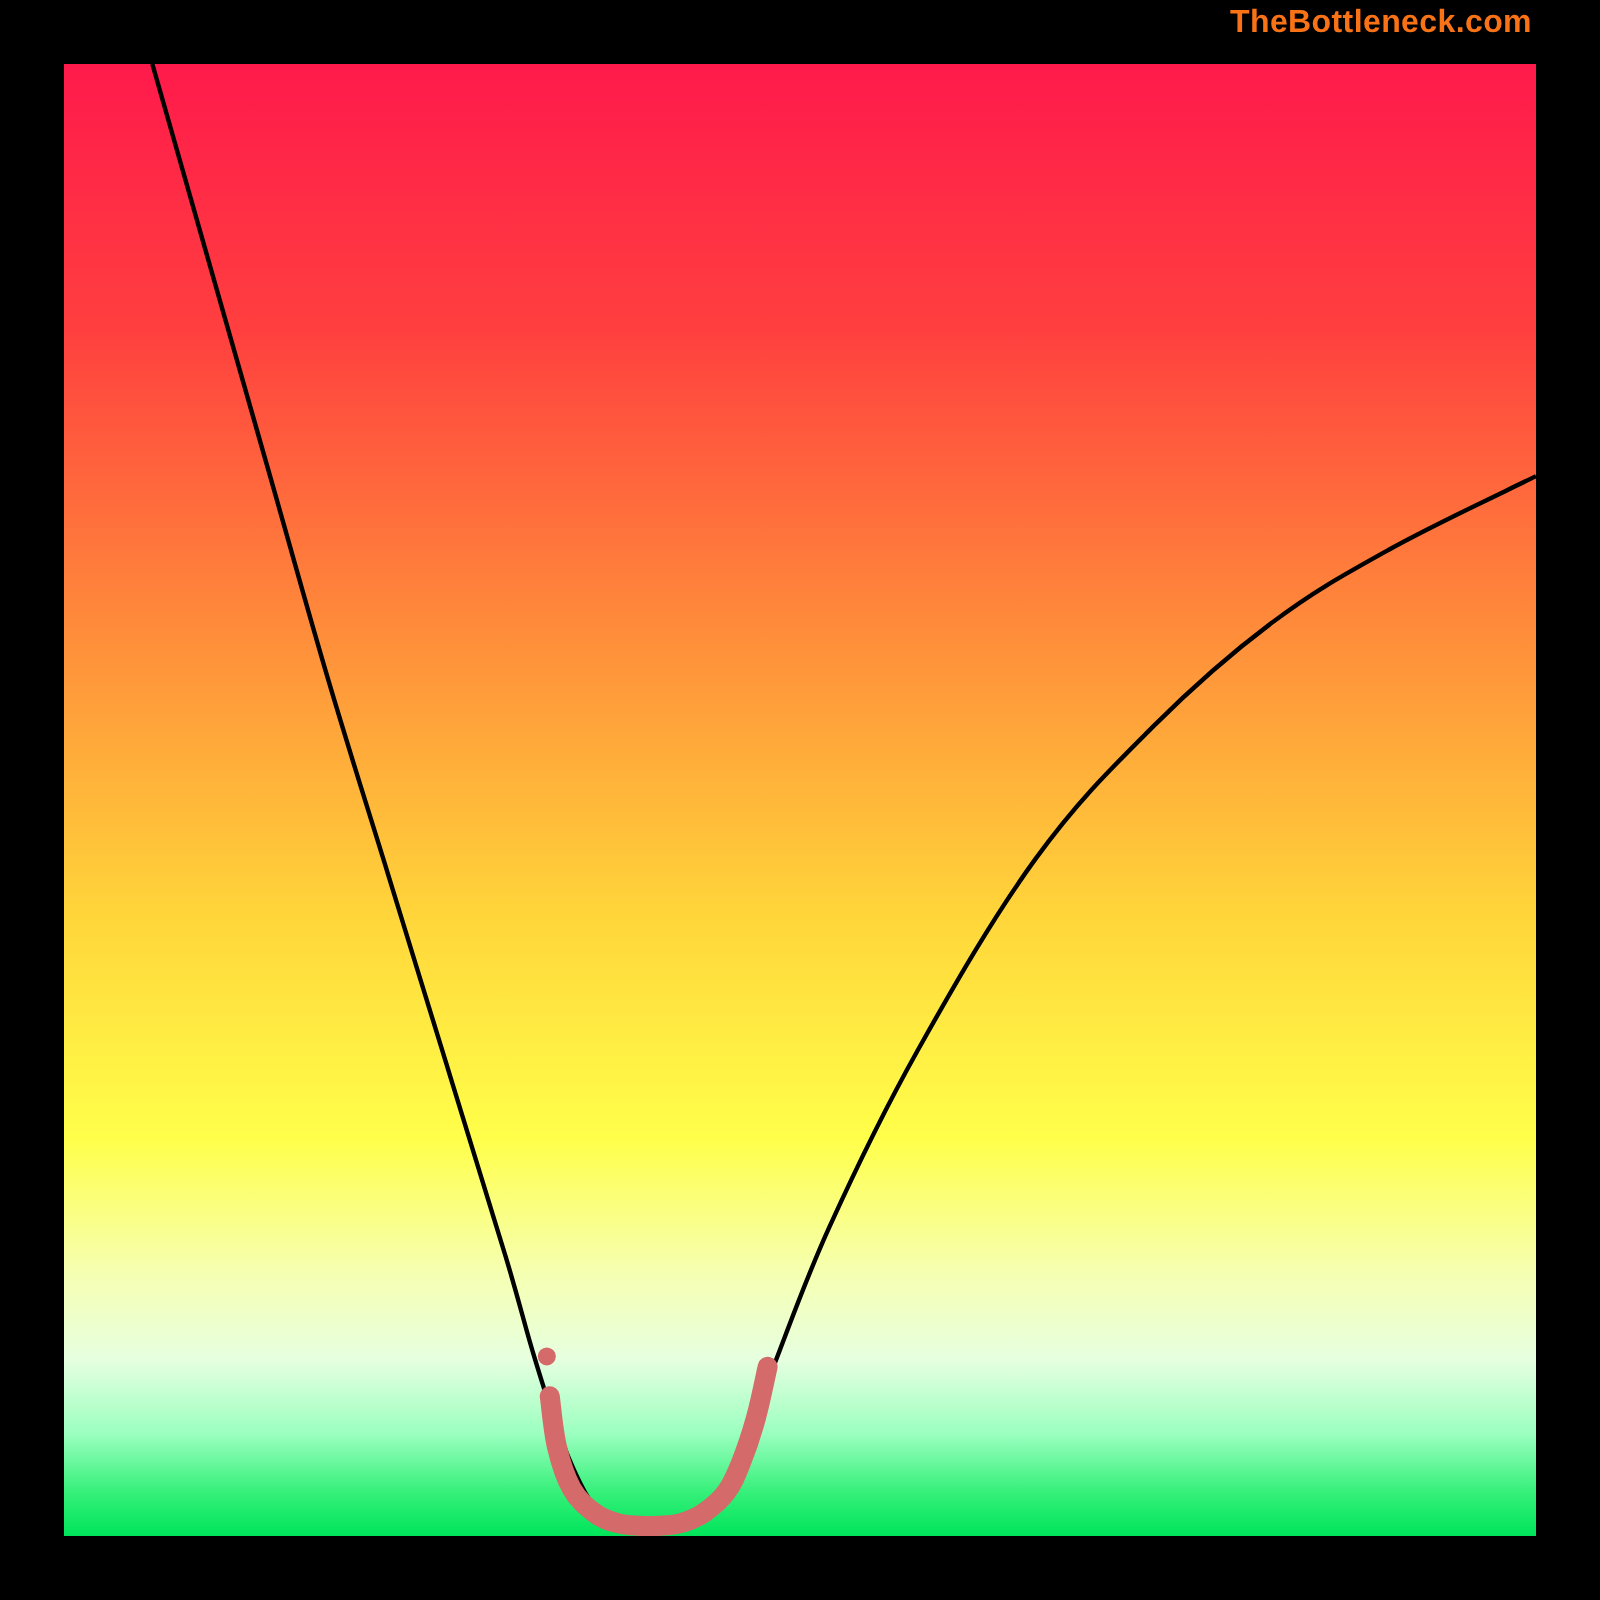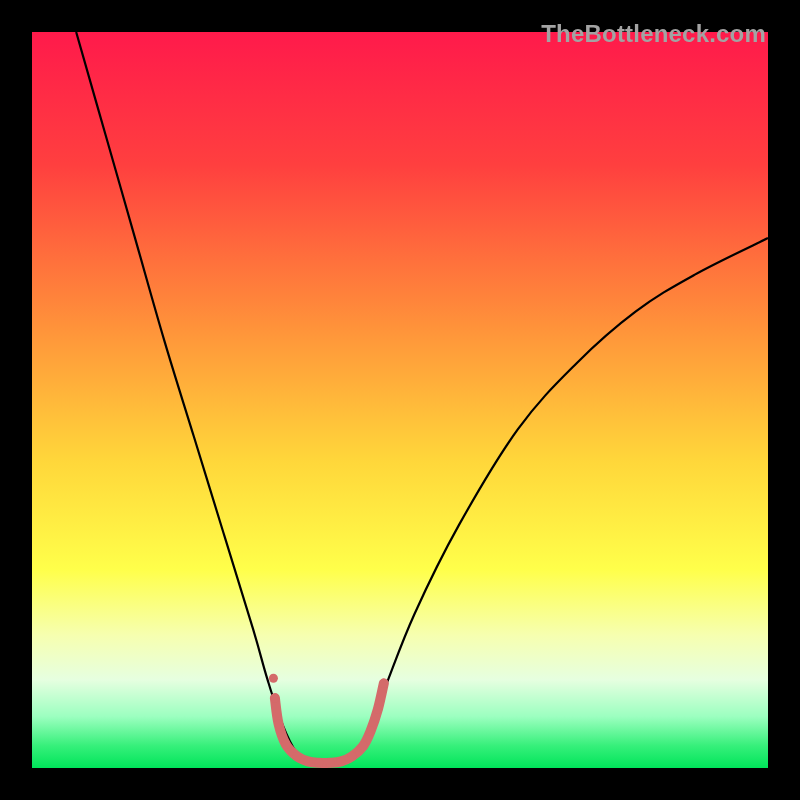--- a/index.html
+++ b/index.html
@@ -22,24 +22,24 @@
   .plot-area {
     position: absolute;
     left: 0;
     top: 0;
     width: 736px;
     height: 736px;
     overflow: hidden;
   }
   .watermark {
     position: absolute;
-    top: 20px;
+    top: 3px;
     right: 34px;
-    color: #a3a3a3;
-    font-size: 24px;
+    color: #f97316;
+    font-size: 16px;
     font-weight: 600;
     letter-spacing: 0.2px;
     z-index: 10;
   }
   svg { display: block; }
 </style>
 </head>
 <body>
 
 <div class="watermark">TheBottleneck.com</div>

